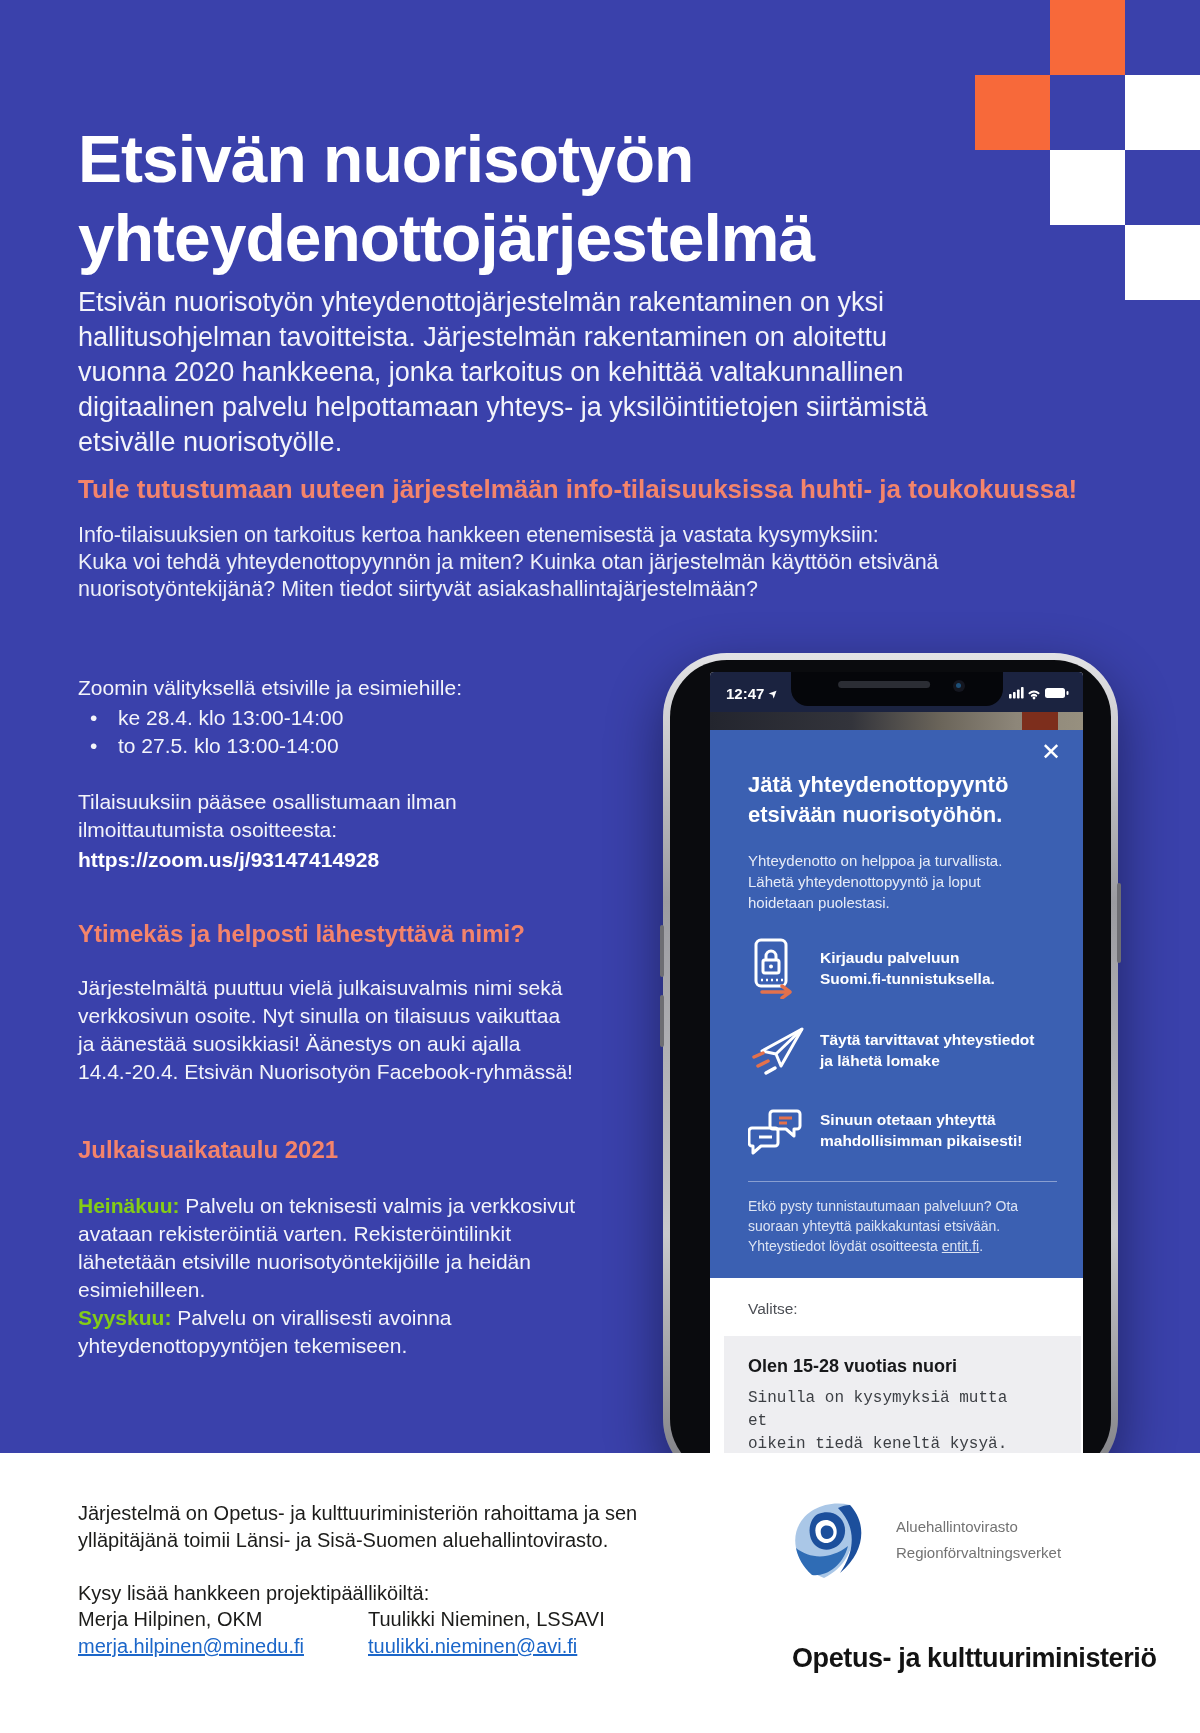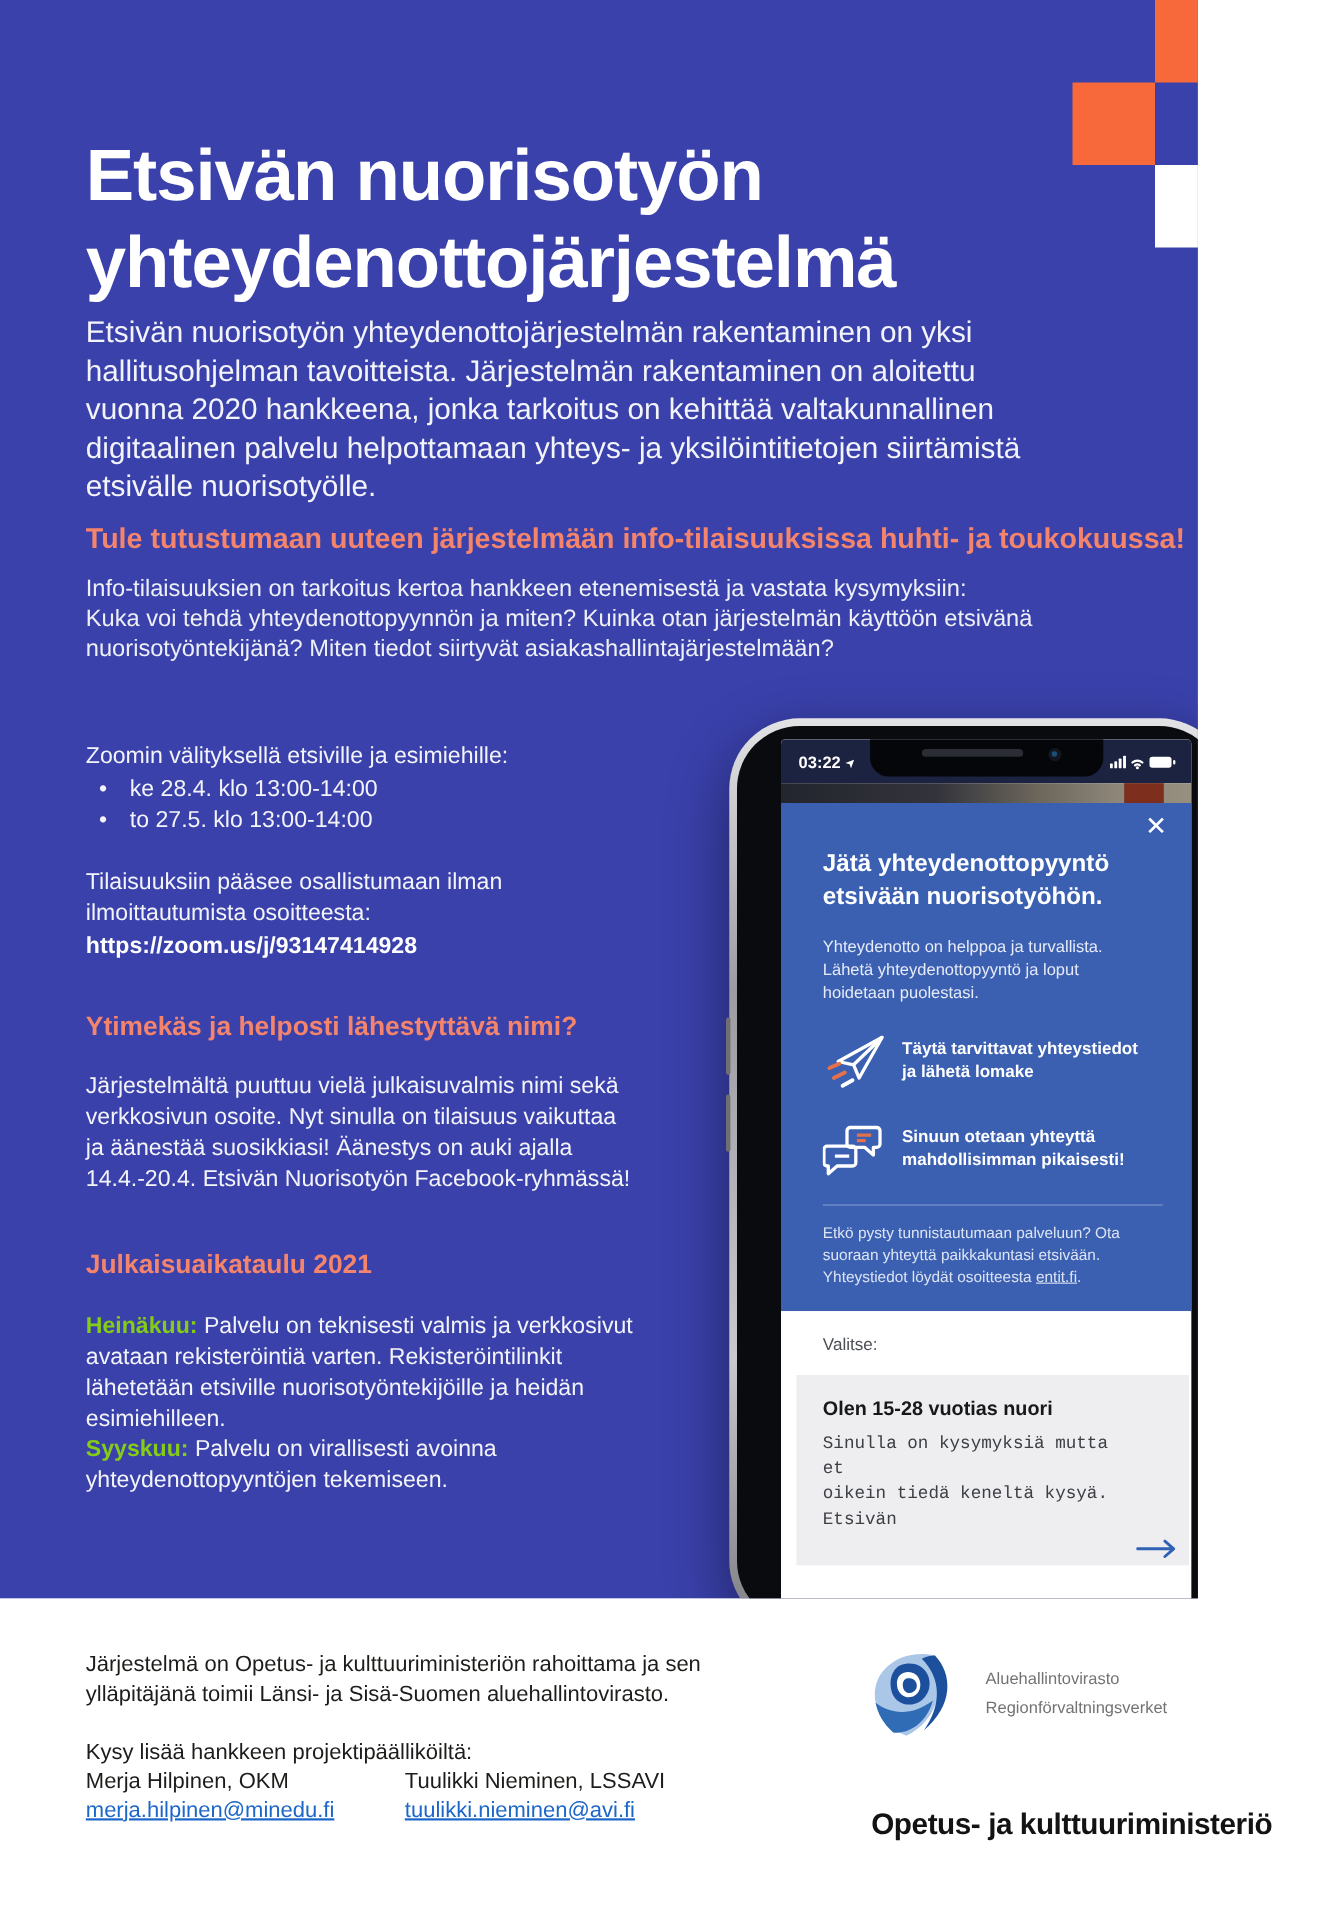--- a/index.html
+++ b/index.html
@@ -1,18 +1,18 @@
 <!DOCTYPE html>
 <html><head>
 <meta charset="utf-8">
 <style>
   html,body{margin:0;padding:0;background:#fff;}
   .poster{position:relative;width:1200px;height:1733px;overflow:hidden;
           font-family:"Liberation Sans",sans-serif;background:#ffffff;}
-  .blue{position:absolute;left:0;top:0;width:1089px;height:1453px;
+  .blue{position:absolute;left:0;top:0;width:1200px;height:1453px;
         background:#3a41ab;overflow:hidden;}
   .pre{white-space:pre-line;}
   
   .sq{position:absolute;width:75px;height:75px;}
   .sq.orange{background:#f7693a;}
   .sq.white{background:#ffffff;}
   
   .title{position:absolute;left:78px;top:76px;color:#fff;font-weight:bold;
          font-size:66px;line-height:79px;letter-spacing:-1px;}
   .intro{position:absolute;left:78px;top:258px;width:960px;color:#f3f4fa;
@@ -156,21 +156,21 @@
     <div class="phone">
       <div class="sidebtn" style="left:-3px;top:272px;width:4px;height:52px;"></div>
       <div class="sidebtn" style="left:-3px;top:342px;width:4px;height:52px;"></div>
       <div class="sidebtn" style="right:-3px;top:230px;width:4px;height:80px;"></div>
       <div class="bezel">
         <div class="screen">
 
           <div class="screen-top">
             <div class="statusrow">
               <span class="time">
-                <span>03:22</span>
+                <span>12:47</span>
                 <span class="loc-arrow">➤</span>
               </span>
               <span>
                 <svg width="62" height="14" viewBox="0 0 62 14">
                   <rect x="0" y="8" width="2.6" height="4.5" fill="#fff" rx="0.8"></rect>
                   <rect x="4" y="6" width="2.6" height="6.5" fill="#fff" rx="0.8"></rect>
                   <rect x="8" y="3.5" width="2.6" height="9" fill="#fff" rx="0.8"></rect>
                   <rect x="12" y="1" width="2.6" height="11.5" fill="#fff" rx="0.8"></rect>
                   <path d="M20.5,7.2 a6.6,6.6 0 0 1 9,0" stroke="#fff" stroke-width="2" fill="none" stroke-linecap="round"></path>
                   <path d="M22.8,9.8 a3.4,3.4 0 0 1 4.4,0" stroke="#fff" stroke-width="2" fill="none" stroke-linecap="round"></path>
@@ -191,20 +191,34 @@
           </div>
 
           <div class="modal">
             <span class="close">✕</span>
             <h3 class="m-head pre">Jätä yhteydenottopyyntö
 etsivään nuorisotyöhön.</h3>
             <p class="m-intro pre">Yhteydenotto on helppoa ja turvallista.
 Lähetä yhteydenottopyyntö ja loput
 hoidetaan puolestasi.</p>
 
+            <div class="step">
+              <span class="step-icon">
+                <svg width="54" height="62" viewBox="0 0 54 62">
+                  <rect x="8" y="3" width="30" height="46" rx="5" stroke="#fff" stroke-width="3" fill="none"></rect>
+                  <path d="M18,23 v-4 a5,5 0 0 1 10,0 v4" stroke="#fff" stroke-width="3" fill="none"></path>
+                  <rect x="15" y="23" width="16" height="13" rx="2" stroke="#fff" stroke-width="3" fill="none"></rect>
+                  <circle cx="23" cy="29.5" r="2" fill="#fff"></circle>
+                  <path d="M13,43 h2 M18,43 h2 M23,43 h2 M28,43 h2 M33,43 h2" stroke="#fff" stroke-width="2.5"></path>
+                  <path d="M14,55 h26 M34,49 l8,6 -8,6" stroke="#e4714c" stroke-width="3.5" fill="none" stroke-linecap="round" stroke-linejoin="round"></path>
+                </svg>
+              </span>
+              <p class="step-text pre">Kirjaudu palveluun
+Suomi.fi-tunnistuksella.</p>
+            </div>
 
             <div class="step">
               <span class="step-icon">
                 <svg width="58" height="54" viewBox="0 0 58 54">
                   <path d="M54,6 L14,28 L28,31 L33,43 Z" stroke="#fff" stroke-width="3" fill="none" stroke-linejoin="round"></path>
                   <path d="M54,6 L28,31" stroke="#fff" stroke-width="3" fill="none" stroke-linejoin="round"></path>
                   <path d="M6,34 l9,-4 M10,43 l10,-5" stroke="#e4714c" stroke-width="3.5" stroke-linecap="round"></path>
                   <path d="M18,50 l9,-5" stroke="#fff" stroke-width="3.5" stroke-linecap="round"></path>
                 </svg>
               </span>

